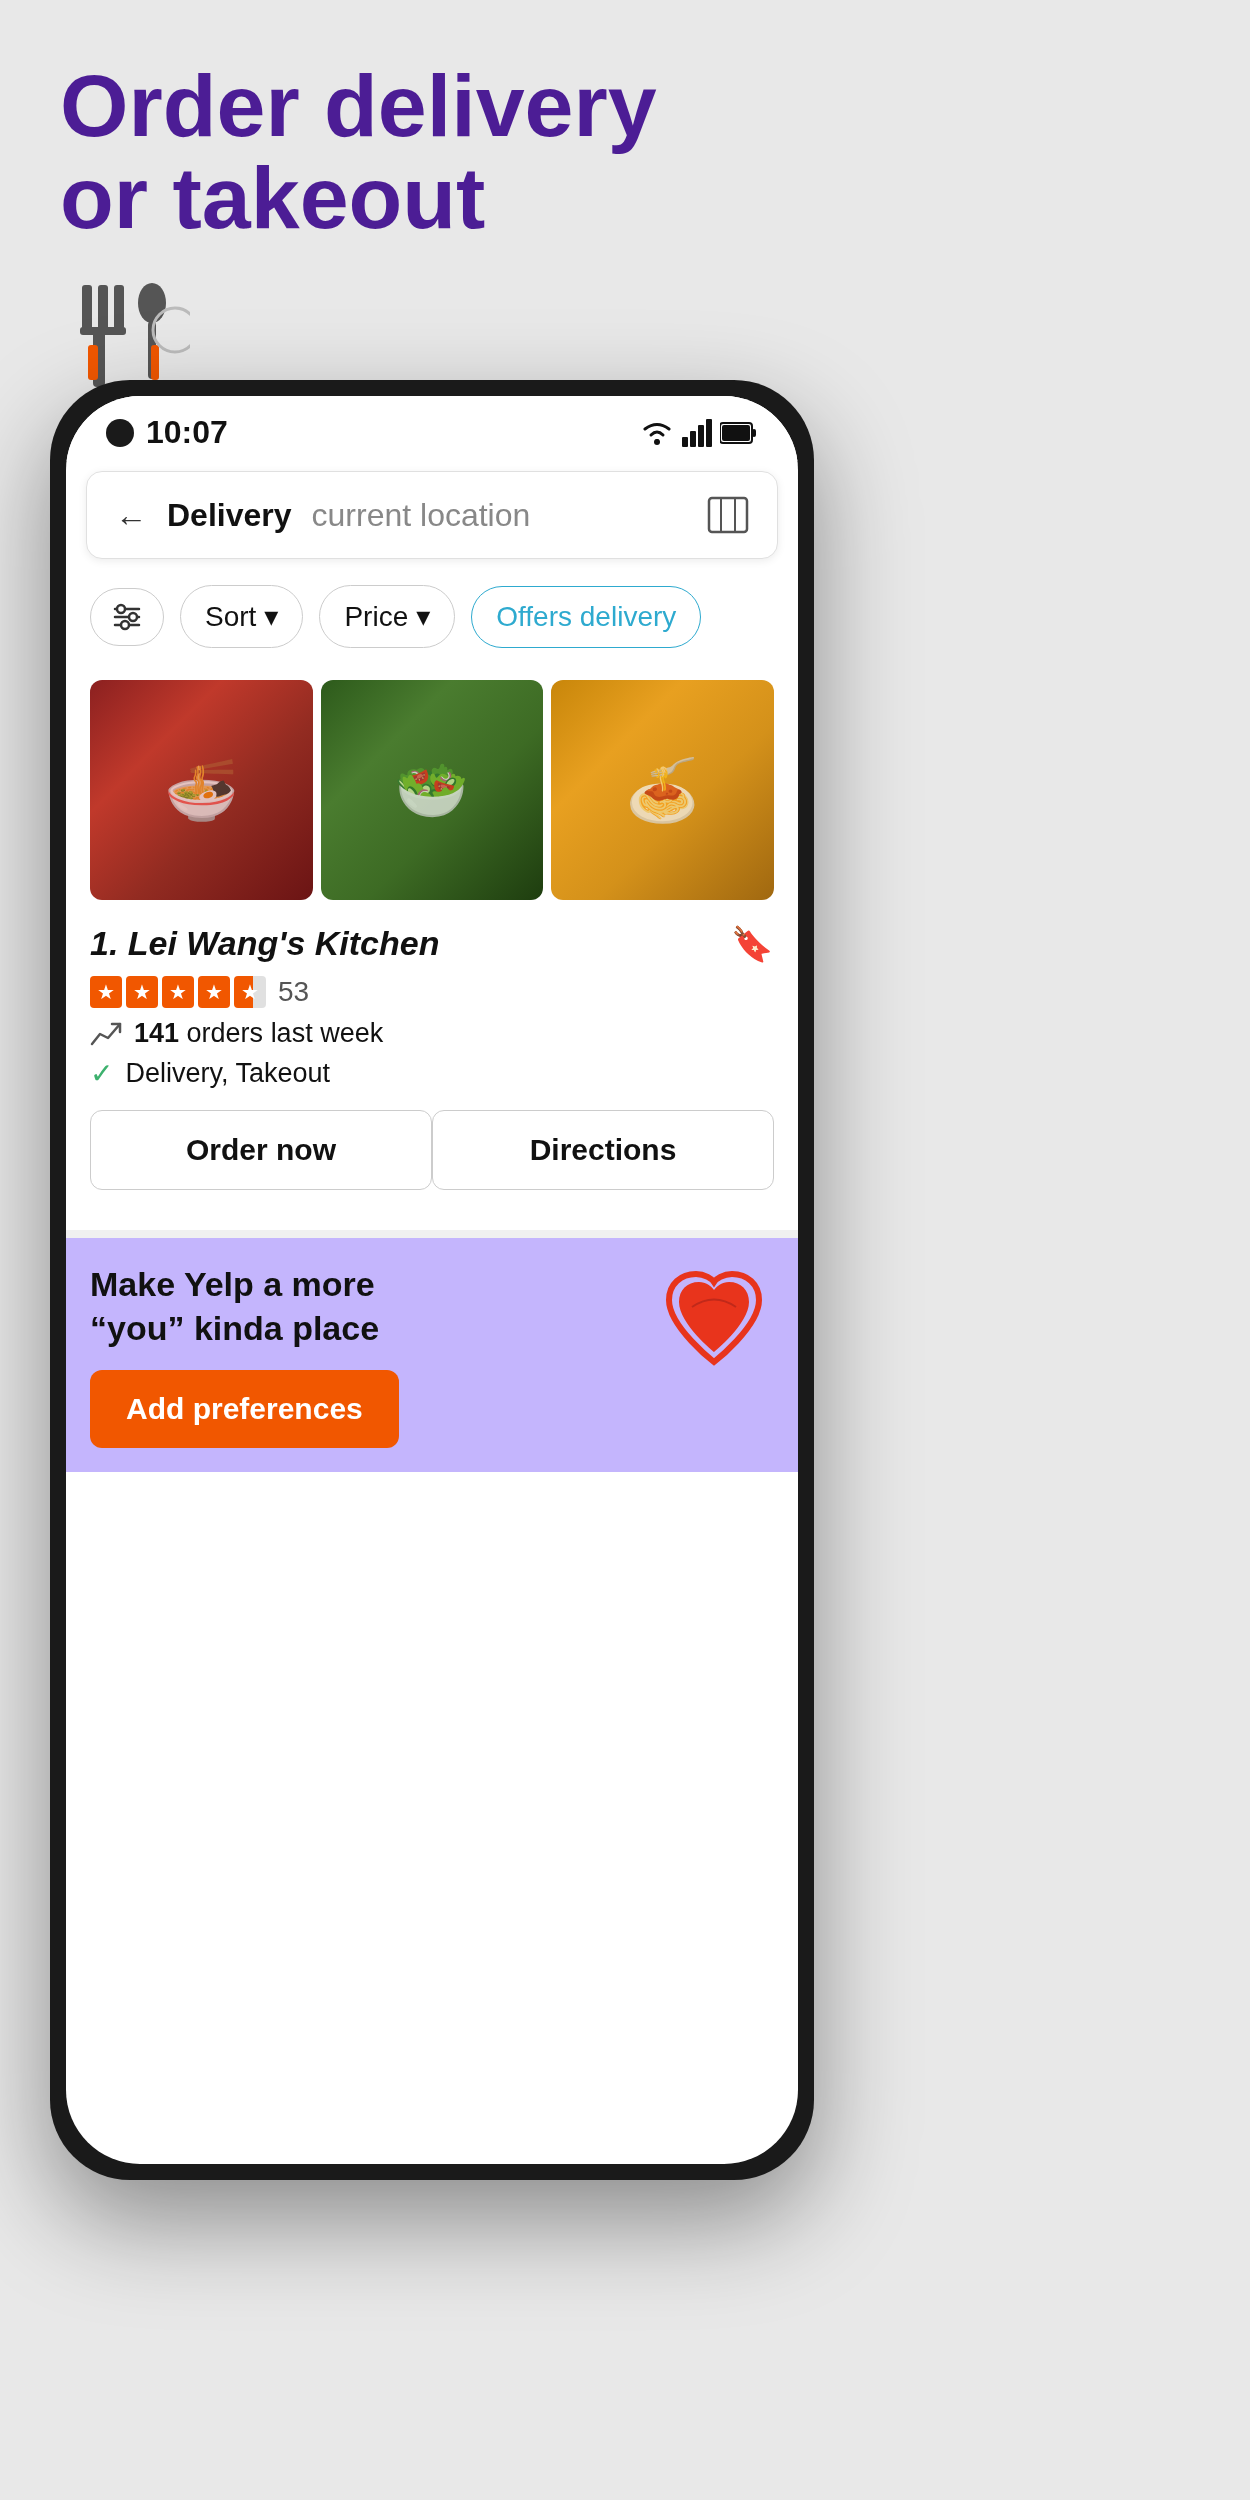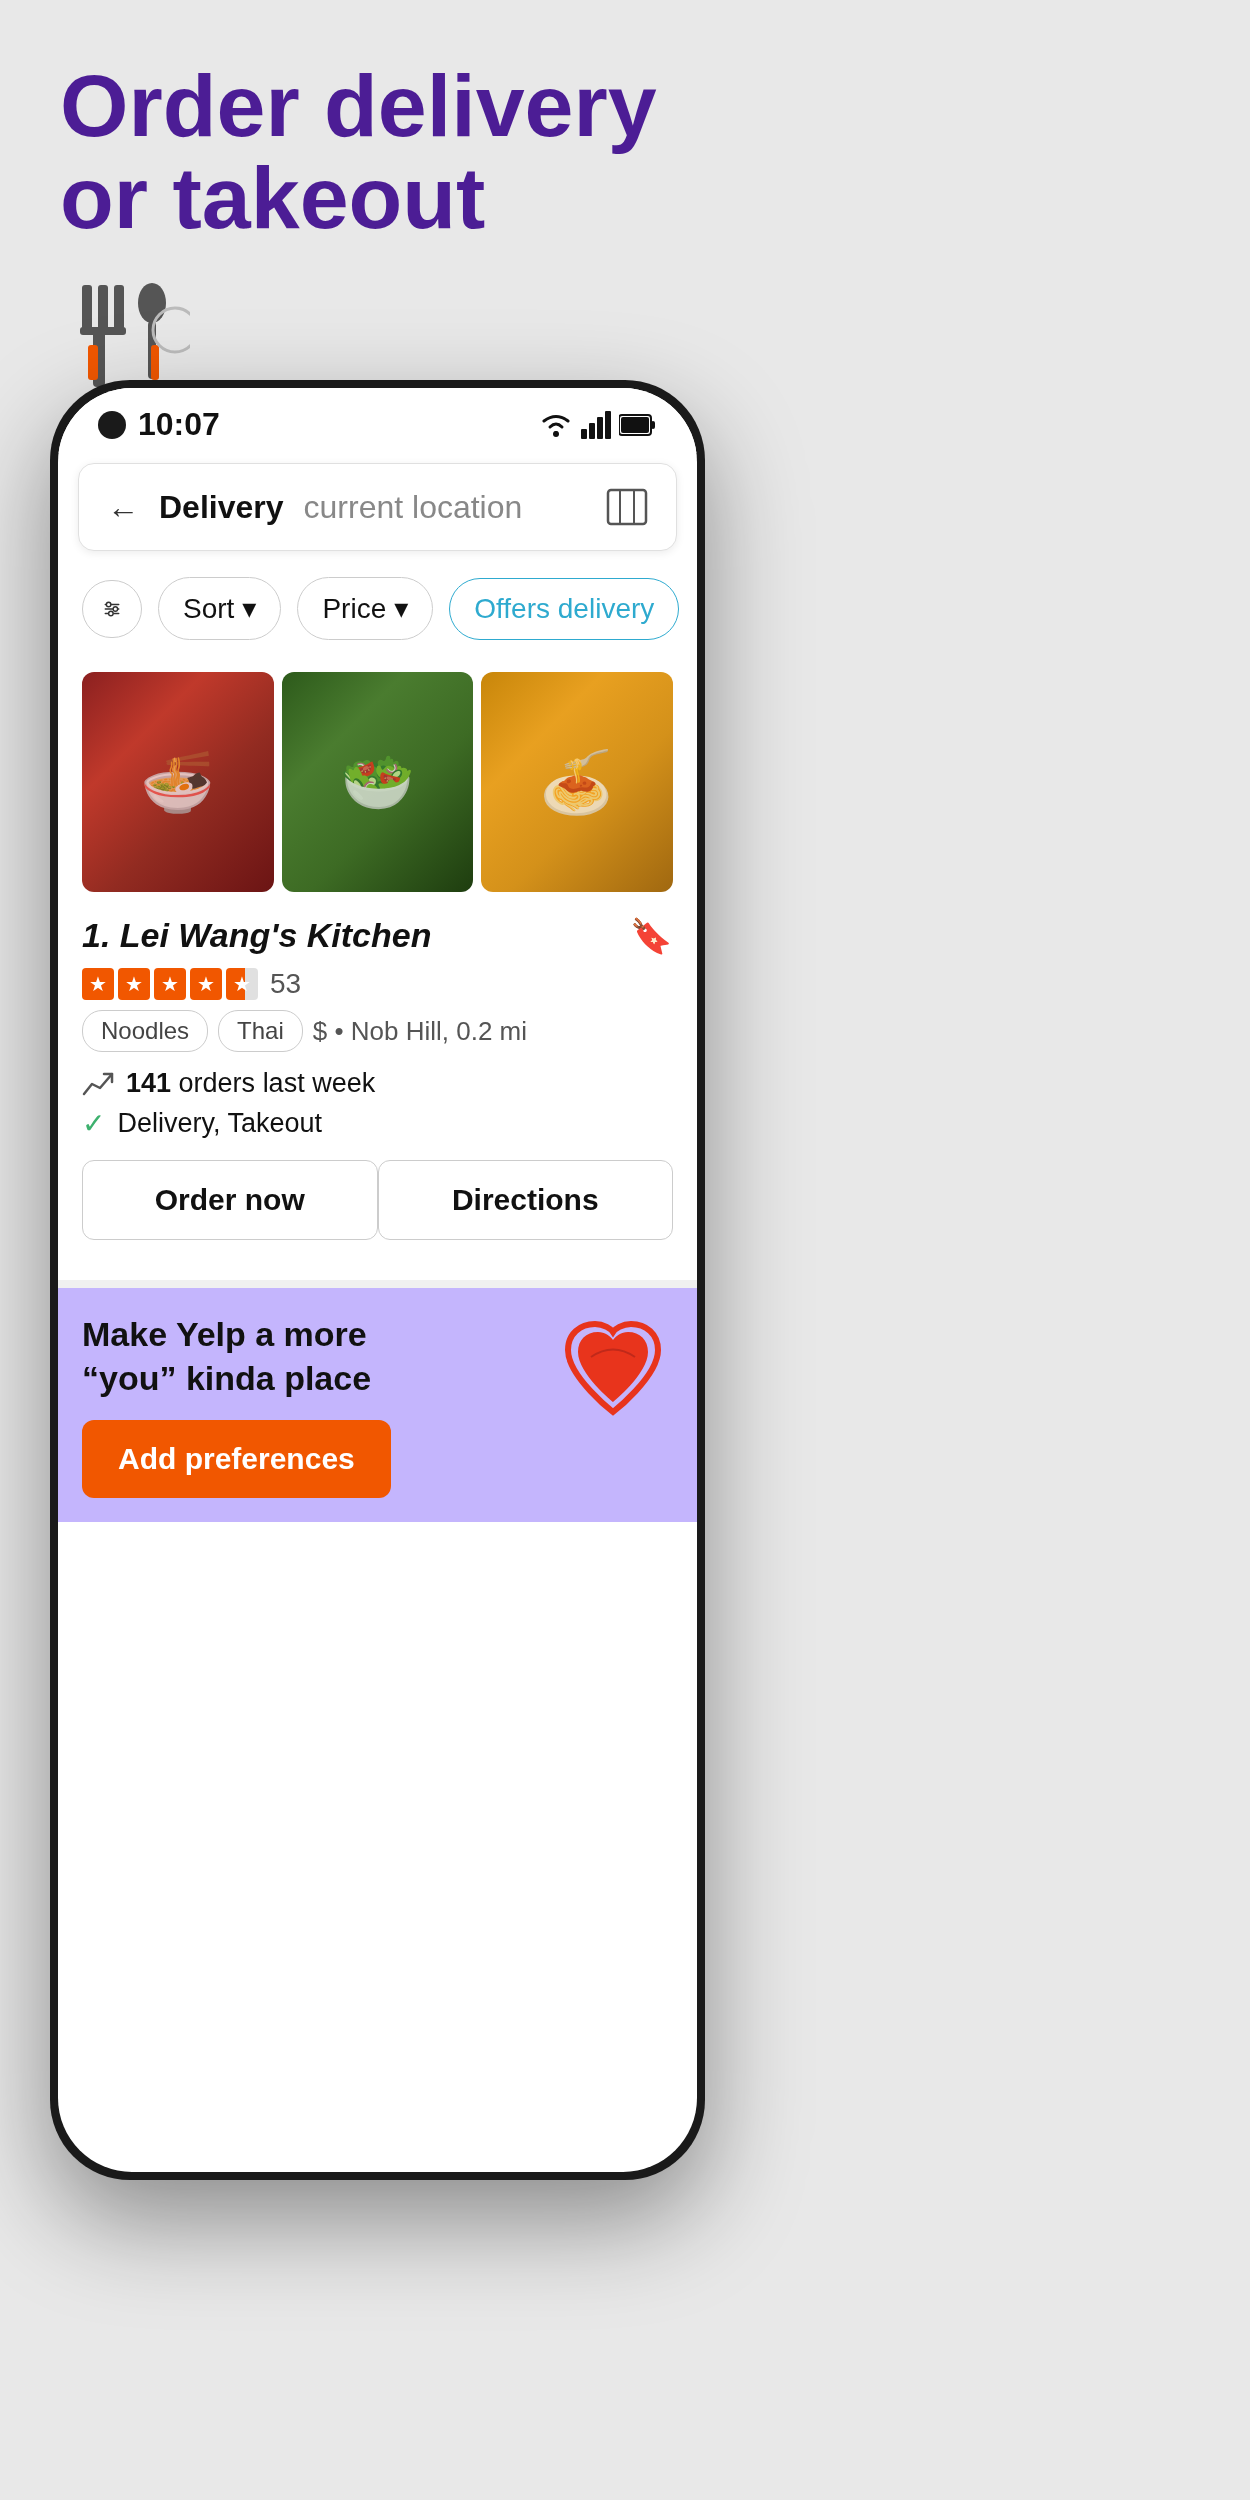--- a/index.html
+++ b/index.html
@@ -29,25 +29,25 @@
       display: flex;
       align-items: center;
       margin-top: 10px;
     }
 
     
     .phone-container {
       position: absolute;
       top: 380px;
       left: 50px;
-      width: 655px;
+      width: 764px;
       height: 1800px;
       background: #1a1a1a;
       border-radius: 80px;
-      padding: 8px;
+      padding: 16px;
       box-shadow: 0 40px 100px rgba(0,0,0,0.4);
     }
 
     .phone-inner {
       width: 100%;
       height: 100%;
       background: #fff;
       border-radius: 74px;
       overflow: hidden;
       position: relative;
@@ -505,25 +505,20 @@
         <div class="stars">
           <div class="star">★</div>
           <div class="star">★</div>
           <div class="star">★</div>
           <div class="star">★</div>
           <div class="star" style="background: linear-gradient(to right, #f15700 60%, #e0e0e0 60%);">★</div>
         </div>
         <span class="review-count">53</span>
       </div>
 
-      <div class="tags-row">
-        <span class="tag">Noodles</span>
-        <span class="tag">Thai</span>
-        <span class="location-info">$ • Nob Hill, 0.2 mi</span>
-      </div>
 
       <div class="orders-row">
         <svg width="32" height="28" viewBox="0 0 32 28">
           <polyline points="2,24 10,14 18,18 30,4" stroke="#555" stroke-width="2.5" fill="none" stroke-linecap="round" stroke-linejoin="round"></polyline>
           <polyline points="22,4 30,4 30,12" stroke="#555" stroke-width="2.5" fill="none" stroke-linecap="round" stroke-linejoin="round"></polyline>
         </svg>
         <span class="orders-text">
           <span class="orders-bold">141</span>
           <span> orders </span>
           <span>last week</span>

